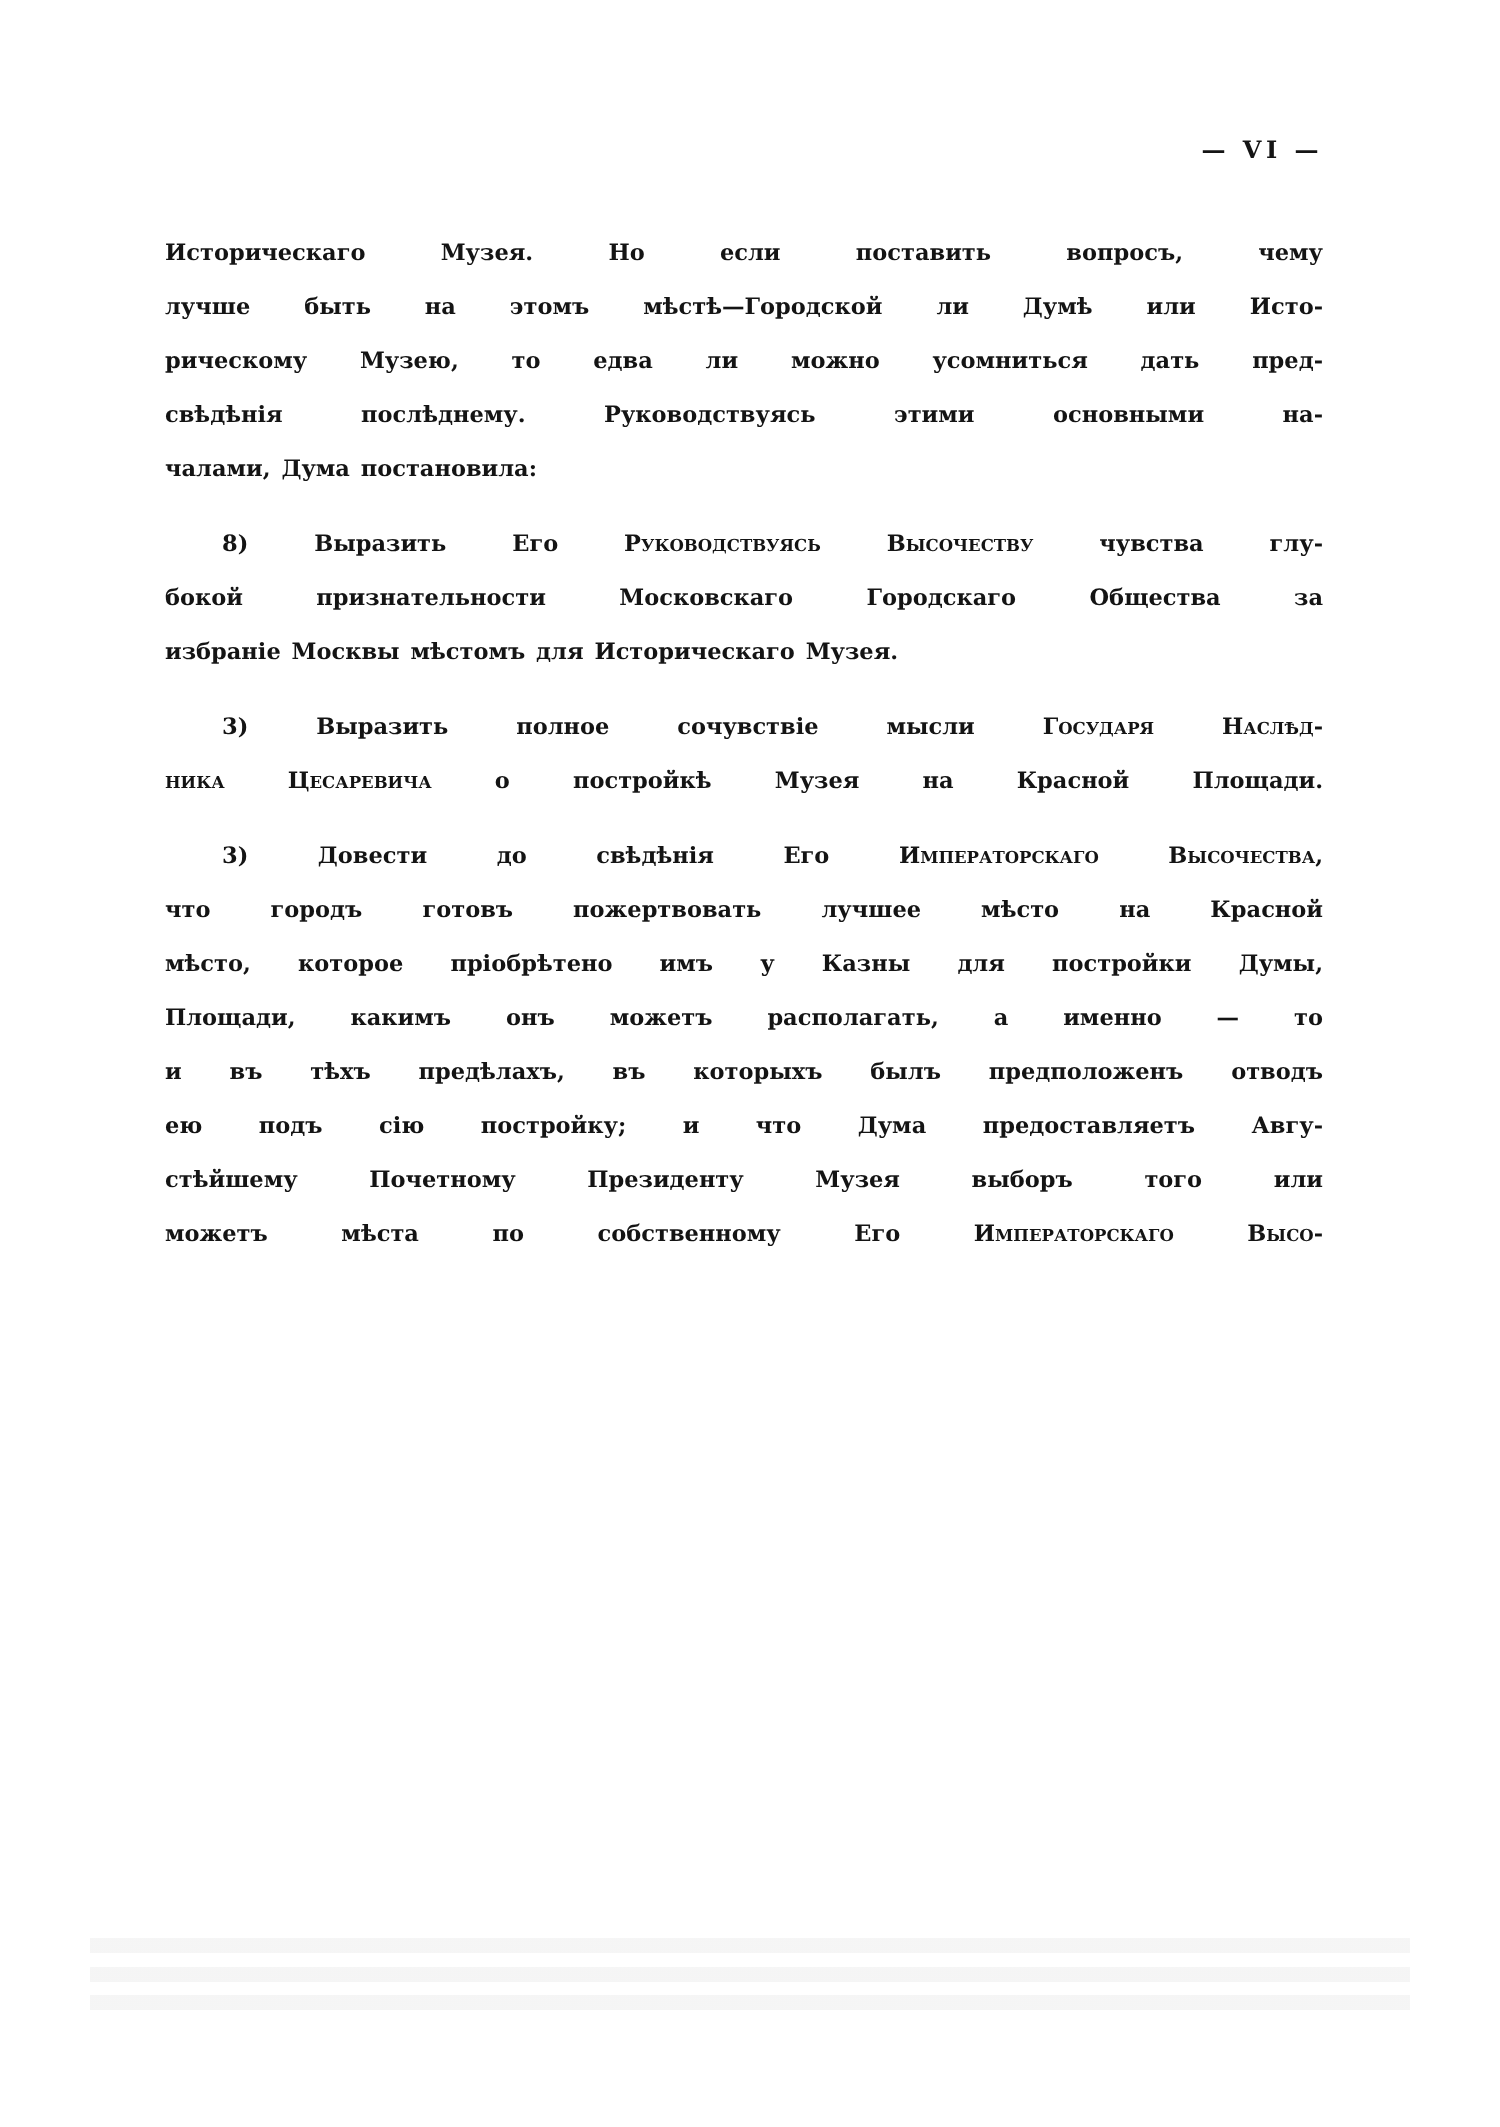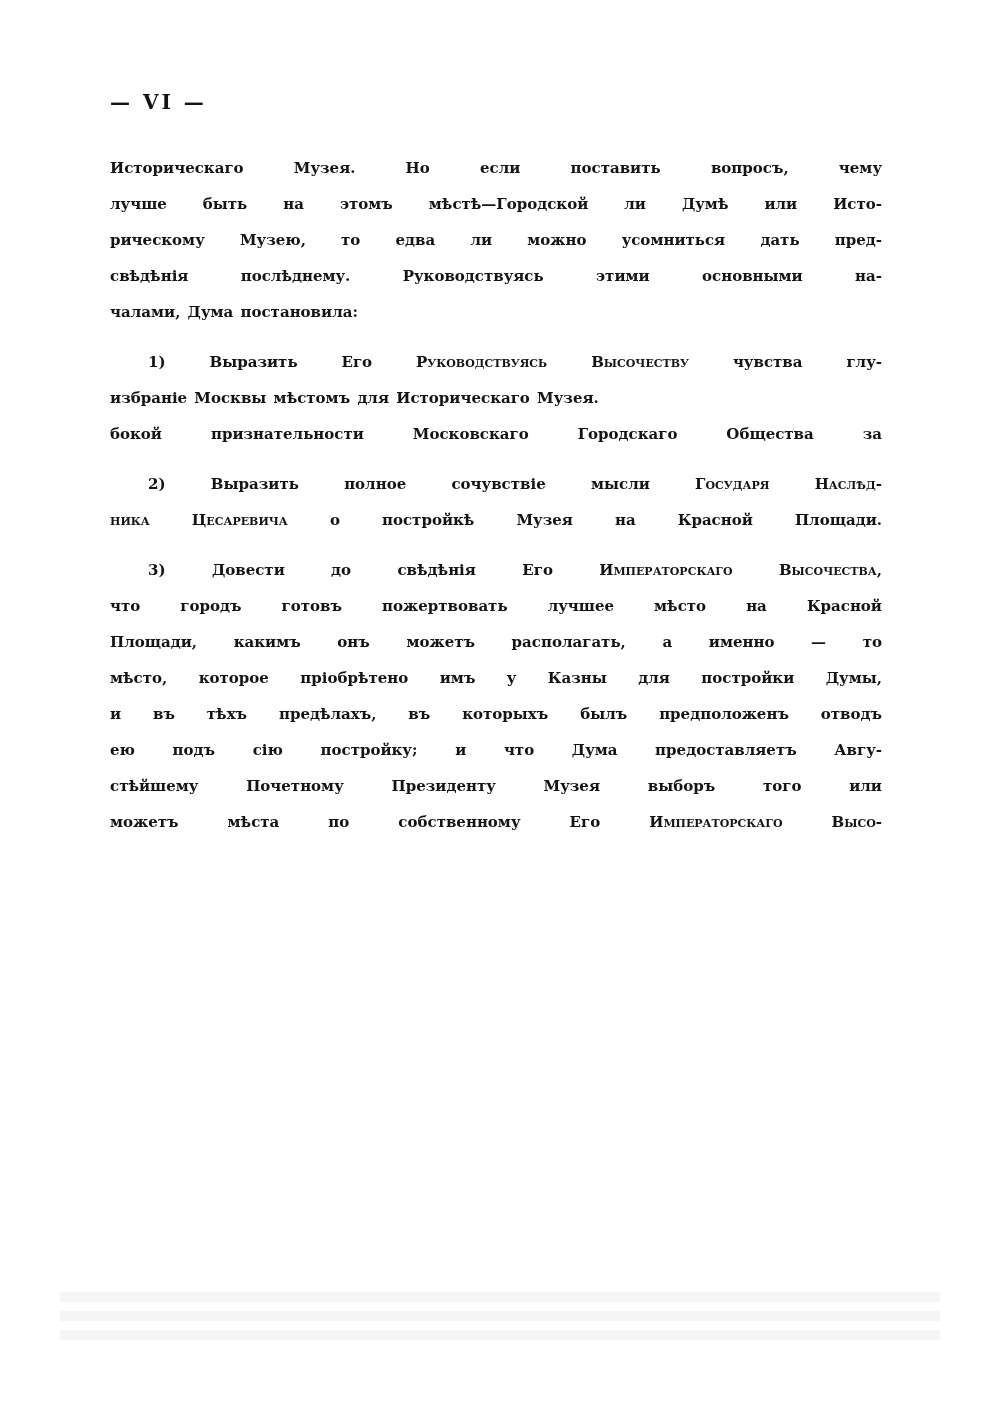--- a/index.html
+++ b/index.html
@@ -14,22 +14,22 @@
     background: #ffffff;
     overflow: hidden;
     font-family: "DejaVu Serif", "Liberation Serif", serif;
     color: #141414;
   }
   .page-number {
     position: absolute;
     top: 90px;
     left: 110px;
     width: 772px;
-    text-align: left;
-    font-size: 20px;
+    text-align: right;
+    font-size: 16px;
     font-weight: 700;
     letter-spacing: 3px;
   }
   .text-block {
     position: absolute;
     top: 150px;
     left: 110px;
     width: 772px;
     font-size: 15px;
     font-weight: 700;
@@ -76,33 +76,33 @@
 
   <div class="text-block">
       <div class="para">
         <div class="line"><span>Историческаго Музея. Но если поставить вопросъ, чему</span></div>
         <div class="line"><span>лучше быть на этомъ мѣстѣ—Городской ли Думѣ или Исто-</span></div>
         <div class="line"><span>рическому Музею, то едва ли можно усомниться дать пред-</span></div>
         <div class="line"><span>свѣдѣнія послѣднему. Руководствуясь этими основными на-</span></div>
         <div class="line last"><span>чалами, Дума постановила:</span></div>
       </div>
       <div class="para spaced">
-        <div class="line indent"><span>1) Выразить Его </span><span class="sc">Руководствуясь Высочеству</span><span> чувства глу-</span></div>
+        <div class="line indent"><span>8) Выразить Его </span><span class="sc">Руководствуясь Высочеству</span><span> чувства глу-</span></div>
+        <div class="line"><span>бокой признательности Московскаго Городскаго Общества за</span></div>
         <div class="line last"><span>избраніе Москвы мѣстомъ для Историческаго Музея.</span></div>
-        <div class="line"><span>бокой признательности Московскаго Городскаго Общества за</span></div>
       </div>
       <div class="para spaced">
-        <div class="line indent"><span>2) Выразить полное сочувствіе мысли </span><span class="sc">Государя Наслѣд-</span></div>
+        <div class="line indent"><span>3) Выразить полное сочувствіе мысли </span><span class="sc">Государя Наслѣд-</span></div>
         <div class="line"><span class="sc">ника Цесаревича</span><span> о постройкѣ Музея на Красной Площади.</span></div>
       </div>
       <div class="para spaced">
         <div class="line indent"><span>3) Довести до свѣдѣнія Его </span><span class="sc">Императорскаго Высочества</span><span>,</span></div>
         <div class="line"><span>что городъ готовъ пожертвовать лучшее мѣсто на Красной</span></div>
+        <div class="line"><span>мѣсто, которое пріобрѣтено имъ у Казны для постройки Думы,</span></div>
         <div class="line"><span>Площади, какимъ онъ можетъ располагать, а именно — то</span></div>
-        <div class="line"><span>мѣсто, которое пріобрѣтено имъ у Казны для постройки Думы,</span></div>
         <div class="line"><span>и въ тѣхъ предѣлахъ, въ которыхъ былъ предположенъ отводъ</span></div>
         <div class="line"><span>ею подъ сію постройку; и что Дума предоставляетъ Авгу-</span></div>
         <div class="line"><span>стѣйшему Почетному Президенту Музея выборъ того или</span></div>
         <div class="line"><span>можетъ мѣста по собственному Его </span><span class="sc">Императорскаго Высо-</span></div>
         <div class="line last"></div>
       </div>
     </div>
 
   <div class="bleedthrough"></div>
 </div>

